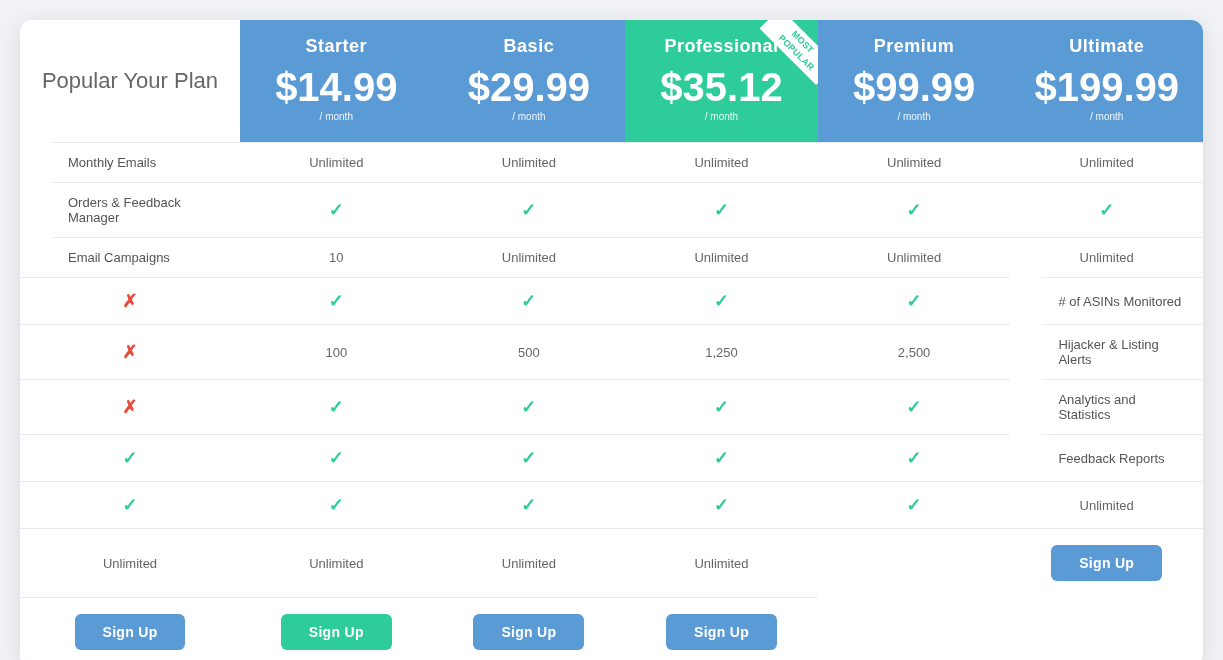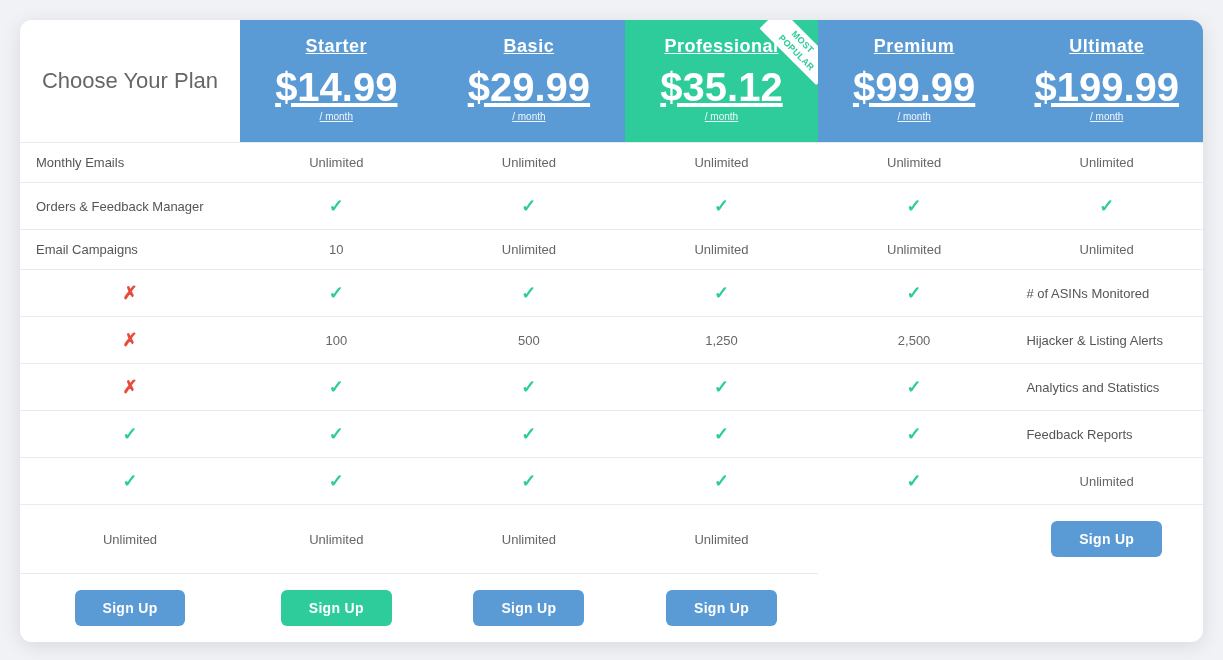--- a/index.html
+++ b/index.html
@@ -40,21 +40,20 @@
     }
     .plan-header {
       display: flex;
       flex-direction: column;
       align-items: center;
       justify-content: center;
       padding: 16px 10px 20px;
       color: #fff;
       position: relative;
       overflow: hidden;
-      text-decoration: underline;
     }
     .plan-header.blue { background: #5b9bd5; }
     .plan-header.green { background: #2ecc9a; }
 
     .plan-name {
       font-size: 18px;
       font-weight: 600;
       letter-spacing: 0.5px;
       margin-bottom: 10px;
     }
@@ -97,20 +96,21 @@
 
     
     .feature-label {
       padding: 12px 16px;
       font-size: 13px;
       color: #555;
       display: flex;
       align-items: center;
       border-top: 1px solid #e8ecf0;
       background: #fff;
+      margin-left: 32px;
     }
     .feature-cell {
       padding: 12px 10px;
       font-size: 13px;
       color: #666;
       display: flex;
       align-items: center;
       justify-content: center;
       border-top: 1px solid #e8ecf0;
       text-align: center;
@@ -153,21 +153,21 @@
       letter-spacing: 0.3px;
     }
     .signup-btn.blue { background: #5b9bd5; }
     .signup-btn.green { background: #2ecc9a; }
   </style>
 </head>
 <body>
 
 <div class="pricing-table">
   <div class="pricing-grid" id="pricing-grid">
-  <div class="header-label">Choose Your Plan</div>
+  <div class="header-label">Popular Your Plan</div>
       <div class="plan-header blue">
         <div class="plan-name">Starter</div>
         <div class="plan-price">$14.99</div>
         <div class="plan-period">/ month</div>
       </div>
       <div class="plan-header blue">
         <div class="plan-name">Basic</div>
         <div class="plan-price">$29.99</div>
         <div class="plan-period">/ month</div>
       </div>

